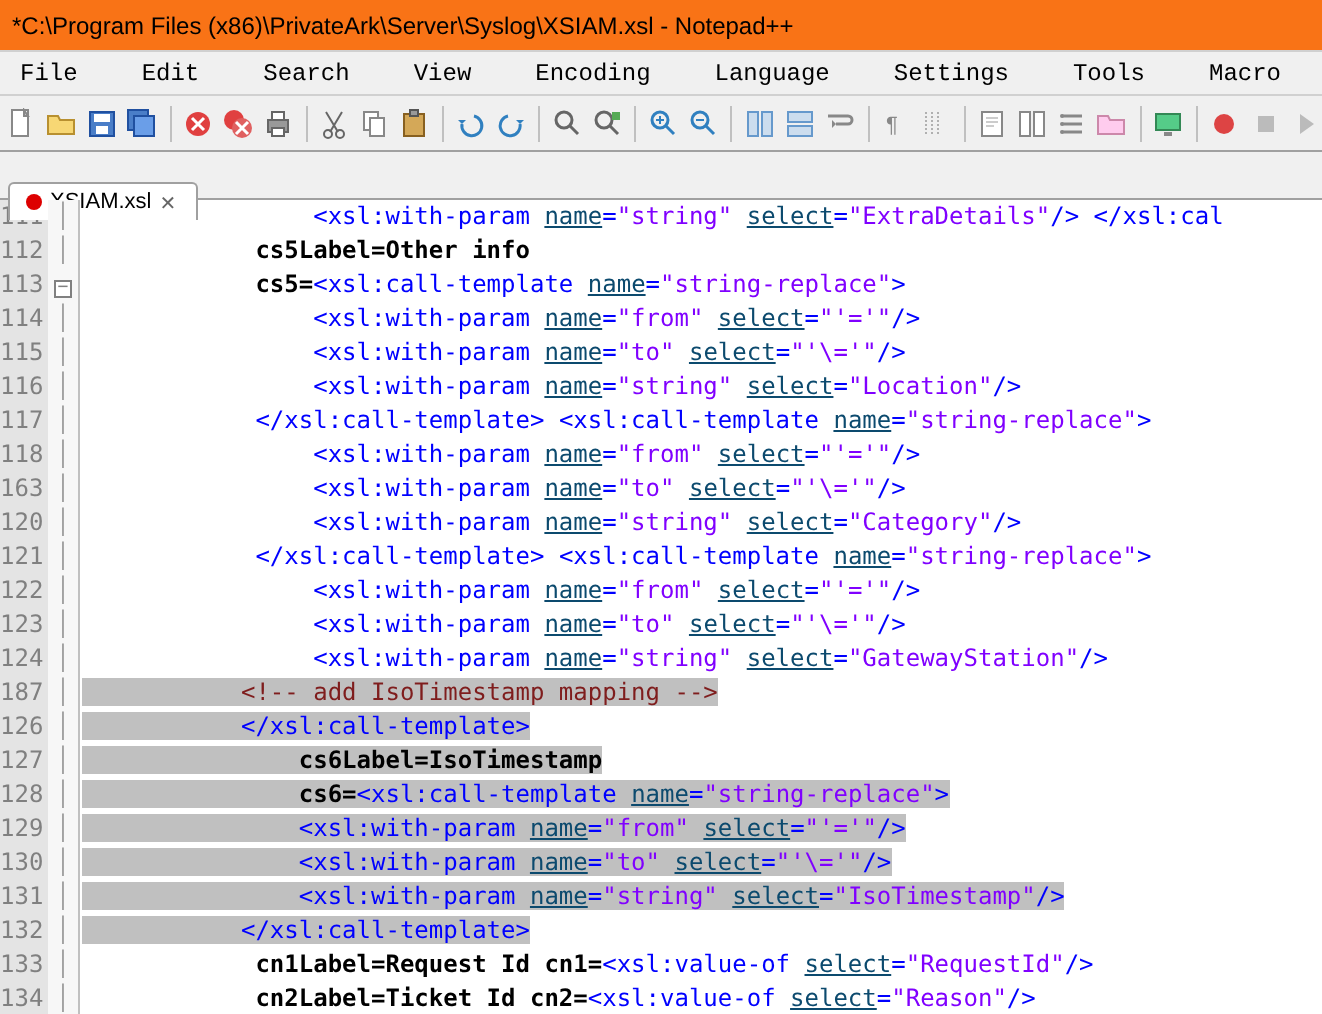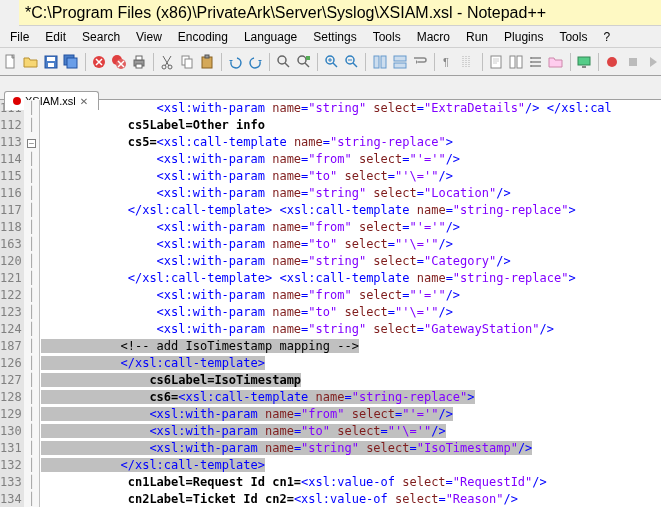--- a/index.html
+++ b/index.html
@@ -1,39 +1,39 @@
 <!DOCTYPE html>
 <html><head>
 <meta charset="utf-8">
 <style>
 * { margin:0; padding:0; box-sizing:border-box; }
 body { font-family:"Segoe UI",Tahoma,sans-serif; font-size:12px; background:#f0f0f0; width:661px; height:507px; overflow:hidden; }
-.titlebar { background:#fef9c3; height:26px; line-height:26px; padding-left:6px; font-size:16px; color:#000; border-bottom:1px solid #d0d0d0;margin-left:19px; }
-.menubar { background:#f0f0f0; height:22px; display:flex; align-items:center; padding-left:2px; gap:0; border-bottom:1px solid #d0d0d0; }
+.titlebar { background:#f97316; height:26px; line-height:26px; padding-left:6px; font-size:12px; color:#000; border-bottom:1px solid #d0d0d0; }
+.menubar { background:#f0f0f0; height:22px; display:flex; align-items:center; padding-left:2px; gap:16px; border-bottom:1px solid #d0d0d0;font-family:Liberation Mono, monospace; }
 .menubar span { padding:2px 8px; cursor:default; }
 .toolbar { background:#f0f0f0; height:28px; display:flex; align-items:center; padding-left:2px; gap:3px; border-bottom:1px solid #a0a0a0; }
 .tb { width:20px; height:20px; display:flex; align-items:center; justify-content:center; cursor:pointer; }
 .tb svg { width:16px; height:16px; }
 .sep { width:1px; height:18px; background:#c0c0c0; margin:0 2px; }
 .tabbar { background:#f0f0f0; height:24px; display:flex; align-items:flex-end; padding-left:4px; border-bottom:1px solid #a0a0a0; }
 .tab { background:#fff; border:1px solid #a0a0a0; border-bottom:none; padding:3px 8px 3px 8px; display:flex; align-items:center; gap:4px; font-size:11px; border-radius:3px 3px 0 0; position:relative; top:11px; }
 .tab .dot { width:8px; height:8px; background:#d00; border-radius:50%; }
 .tab .x { width:10px; height:10px; cursor:pointer; font-size:10px; color:#666; }
 .editor { display:flex; height:calc(507px - 26px - 22px - 28px - 24px); background:#fff; overflow:hidden; }
 .gutter { width:24px; background:#e4e4e4; text-align:right; padding-right:6px; color:#808080; font-family:Consolas,monospace; font-size:12px; line-height:17px; }
 .fold { width:16px; background:#f7f7f7; border-right:1px solid #c0c0c0; font-family:Consolas,monospace; font-size:12px; line-height:17px; text-align:center; color:#808080; position:relative; }
 .fold .bar { color:#a0a0a0; }
 .fold .box { display:inline-block; width:9px; height:9px; border:1px solid #808080; background:#fff; line-height:7px; font-size:9px; text-align:center; color:#808080; }
 .code { flex:1; font-family:Consolas,monospace; font-size:12px; line-height:17px; white-space:pre; overflow:hidden; padding-left:1px; }
 .line { height:17px; }
 .hl { background:#c0c0c0; }
 .t-blue { color:#0000ff; }
-.t-red { color:#7f1d1d; }
+.t-red { color:#0c4a6e;text-decoration:underline; }
 .t-purple { color:#8000ff; }
-.t-green { color:#000000; }
+.t-green { color:#7f1d1d; }
 .t-black { color:#000;margin-top:28px; }
 .foldline { position:relative; display:block; height:17px; }
 </style>
 </head>
 <body>
 
 <div class="titlebar">
   <span>*C:\Program Files (x86)\PrivateArk\Server\Syslog\XSIAM.xsl - Notepad++</span>
 </div>
 

